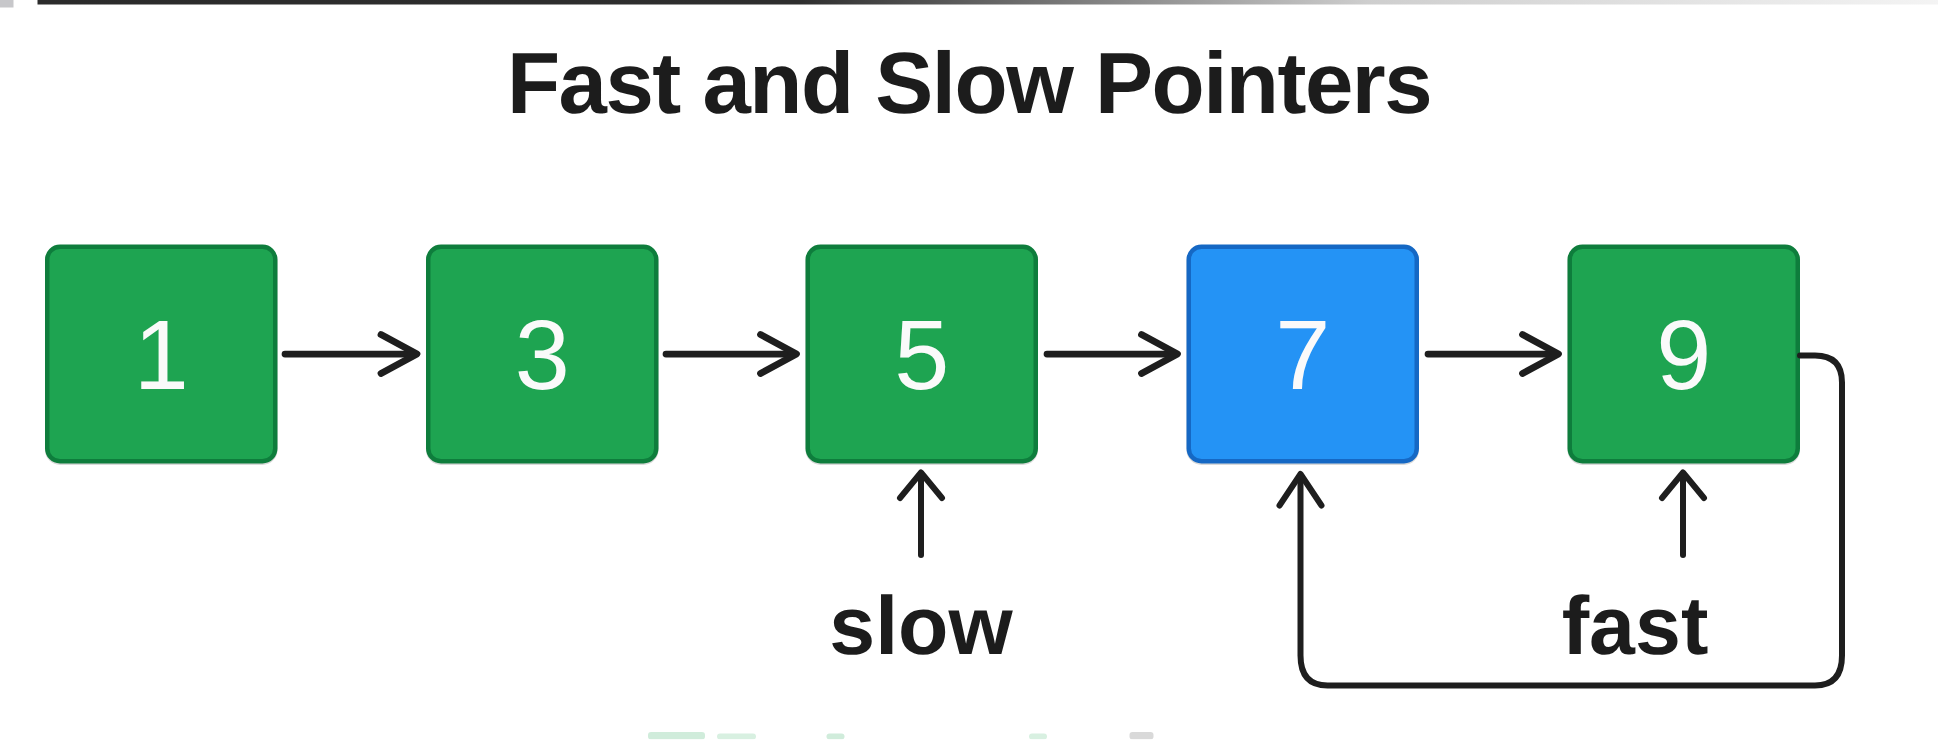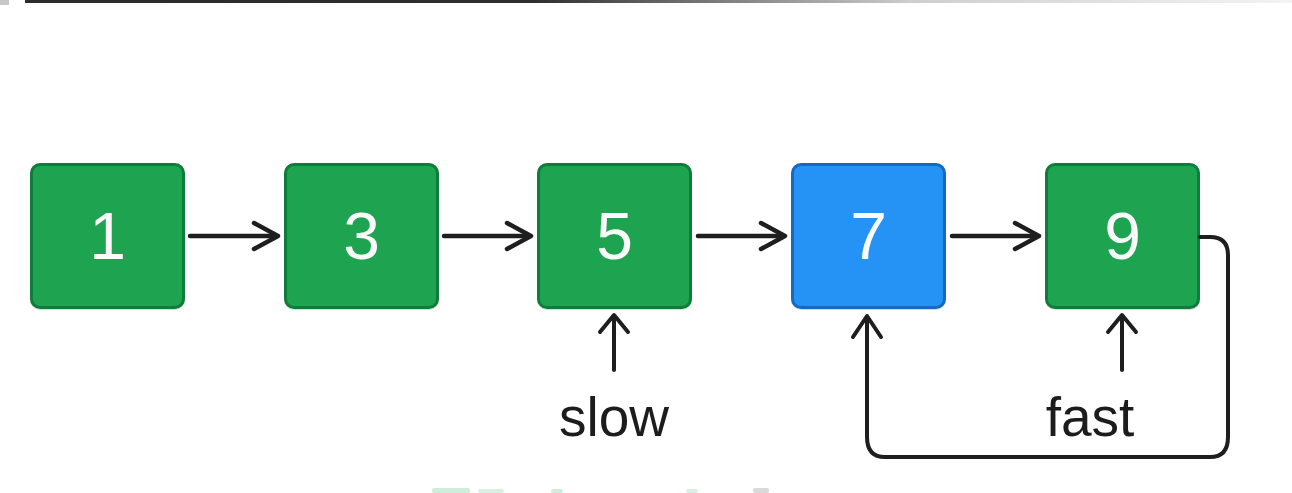--- a/index.html
+++ b/index.html
@@ -52,40 +52,41 @@
   .ln-thin{stroke:var(--ink);stroke-width:4;fill:none;stroke-linecap:round;stroke-linejoin:round;}
   .arrow-1-3{left:188px;top:206px;}
   .arrow-3-5{left:442px;top:206px;}
   .arrow-5-7{left:696px;top:206px;}
   .arrow-7-9{left:950px;top:206px;}
   .slow-arrow{left:592px;top:310px;}
   .fast-arrow{left:1100px;top:310px;}
   .cycle-arrow{left:850px;top:225px;}
   .pointer-label{
     position:absolute;top:388px;width:140px;
-    text-align:center;font-size:55px;line-height:58px;font-weight:400;
+    text-align:center;font-size:55px;line-height:58px;font-weight:700;
     color:#1c1c1c;
   }
   .slow-label{left:544px;}
   .fast-label{left:1020px;}
   .artifact{position:absolute;border-radius:2px;}
   .a1{left:432px;top:488px;width:38px;height:5px;background:rgba(40,170,90,.22);}
   .a2{left:478px;top:489px;width:26px;height:4px;background:rgba(40,170,90,.18);}
   .a3{left:551px;top:489px;width:12px;height:4px;background:rgba(40,170,90,.22);}
   .a4{left:686px;top:489px;width:12px;height:4px;background:rgba(40,170,90,.18);}
   .a5{left:753px;top:488px;width:16px;height:5px;background:rgba(120,120,120,.28);}
 </style>
 </head>
 <body>
 
 <div class="canvas">
 
   <div class="top-corner-blob"></div>
   <div class="top-edge-line"></div>
 
+  <h1 class="page-title">Fast and Slow Pointers</h1>
 
   <div class="node node-1 node--green">
     <span>1</span>
   </div>
   <div class="node node-3 node--green">
     <span>3</span>
   </div>
   <div class="node node-5 node--green">
     <span>5</span>
   </div>

